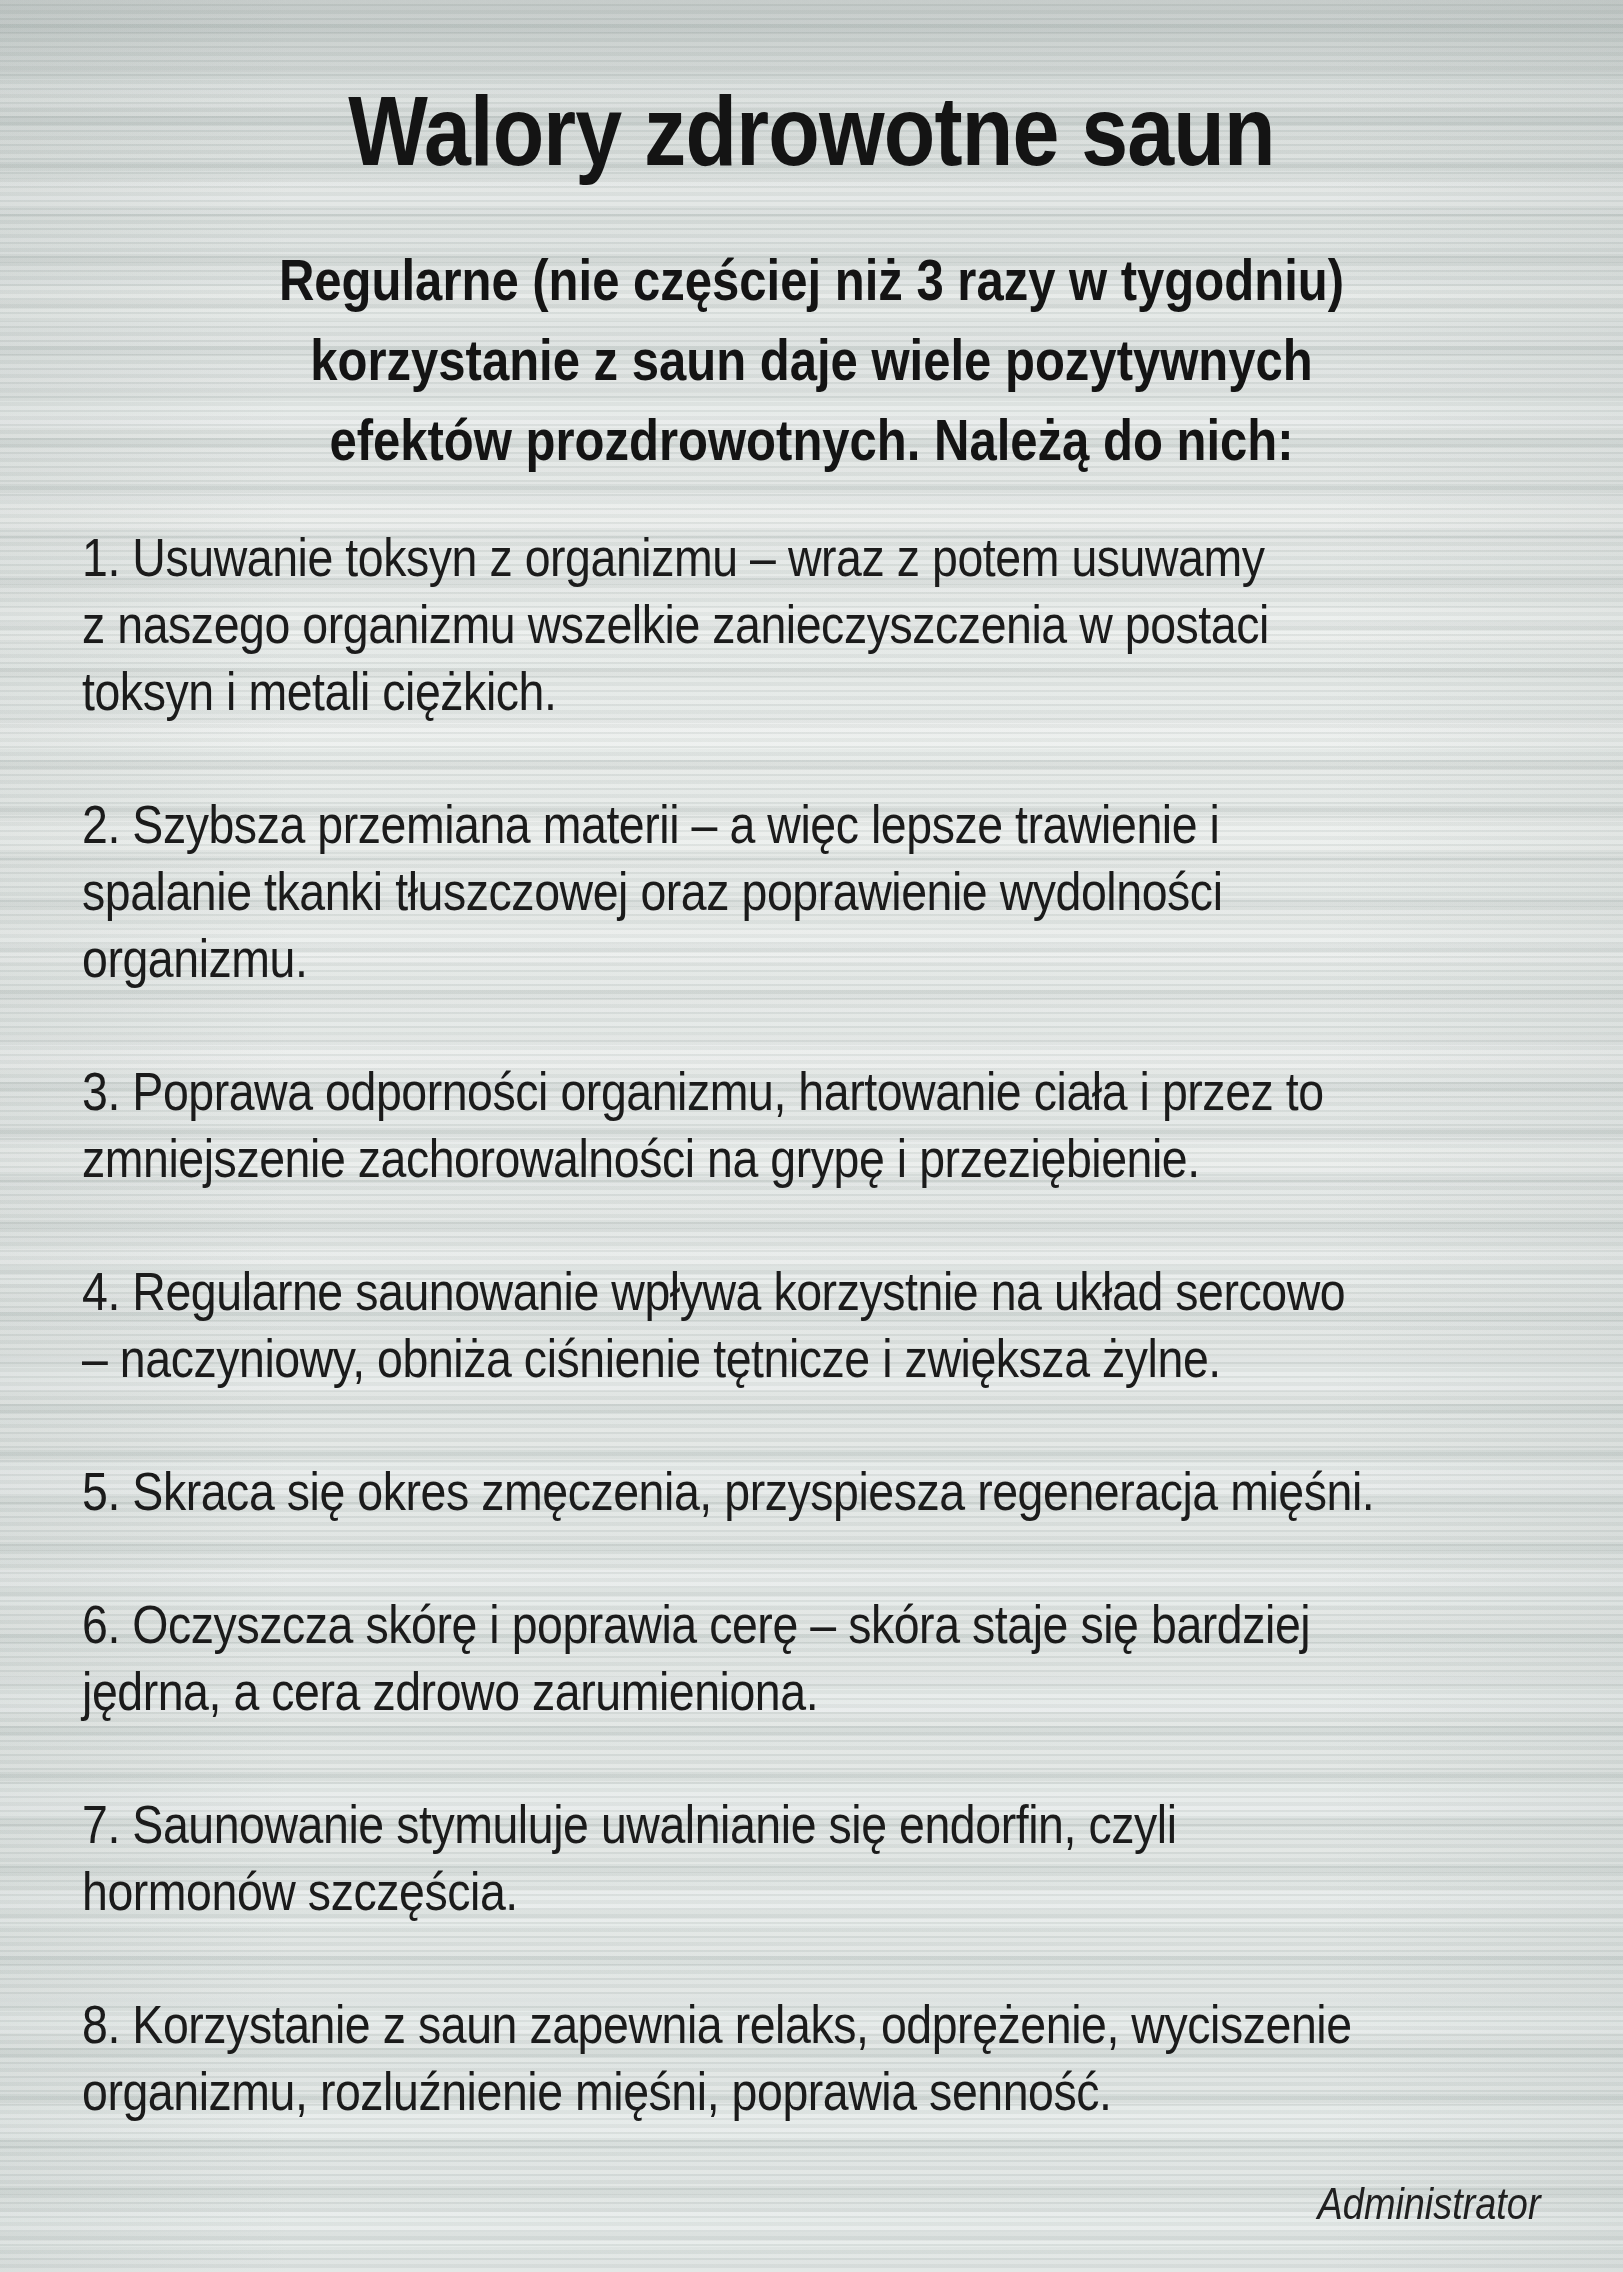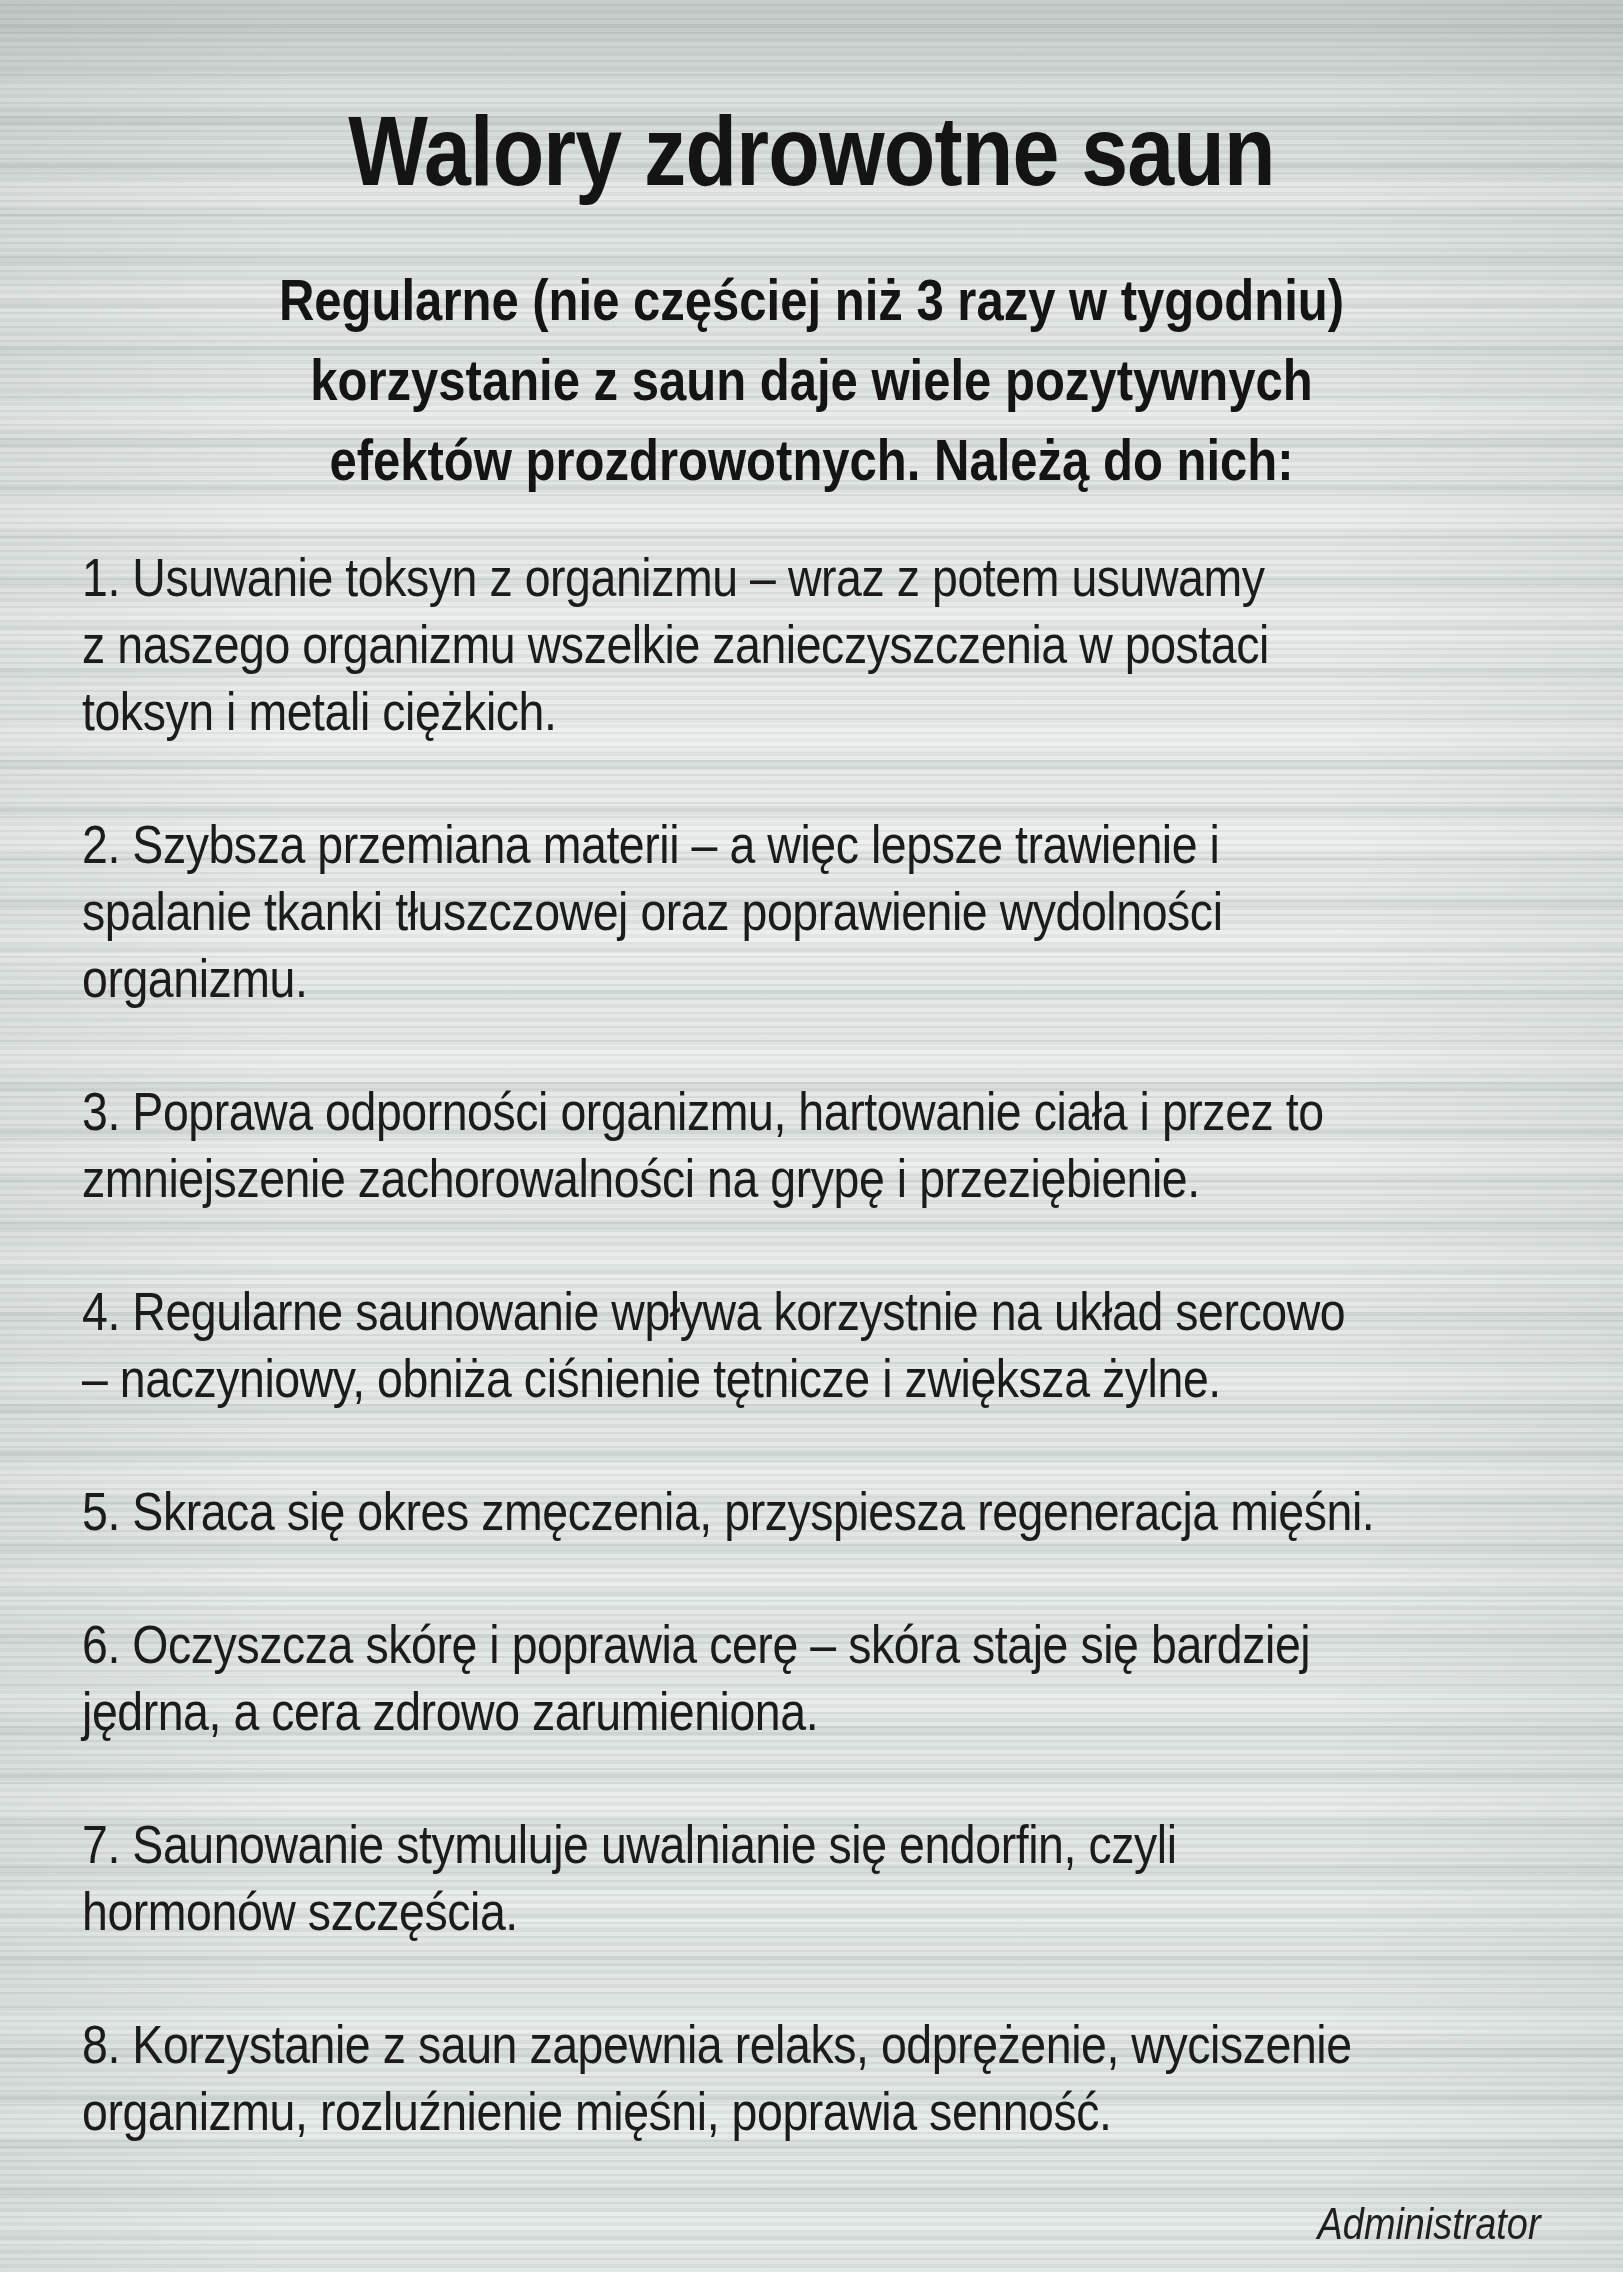--- a/index.html
+++ b/index.html
@@ -24,21 +24,21 @@
       repeating-linear-gradient(180deg,
         rgba(255,255,255,0.10) 0px, rgba(255,255,255,0.10) 24px,
         rgba(140,152,149,0.10) 24px, rgba(140,152,149,0.10) 33px,
         rgba(255,255,255,0.08) 33px, rgba(255,255,255,0.08) 46px),
       repeating-linear-gradient(180deg,
         rgba(130,142,139,0.06) 0px, rgba(130,142,139,0.06) 72px,
         rgba(255,255,255,0.10) 72px, rgba(255,255,255,0.10) 107px),
       linear-gradient(180deg, #d3d9d7 0%, #e6eae8 30%, #dfe4e2 60%, #dde3e1 100%);
   }
 
-  .content { padding: 9px 82px; margin-top: 20px; }
+  .content { padding: 9px 82px; }
 
   
   .cx-c { transform: scaleX(0.86); transform-origin: 50% 0; }
   .cx-l { transform: scaleX(0.86); transform-origin: 0 0; width: 116.28%; }
   .cx-r { transform: scaleX(0.86); transform-origin: 100% 0; width: 116.28%; margin-left: -16.28%; }
 
   .title {
     margin: 0;
     padding-top: 69px;
     font-size: 98px;

